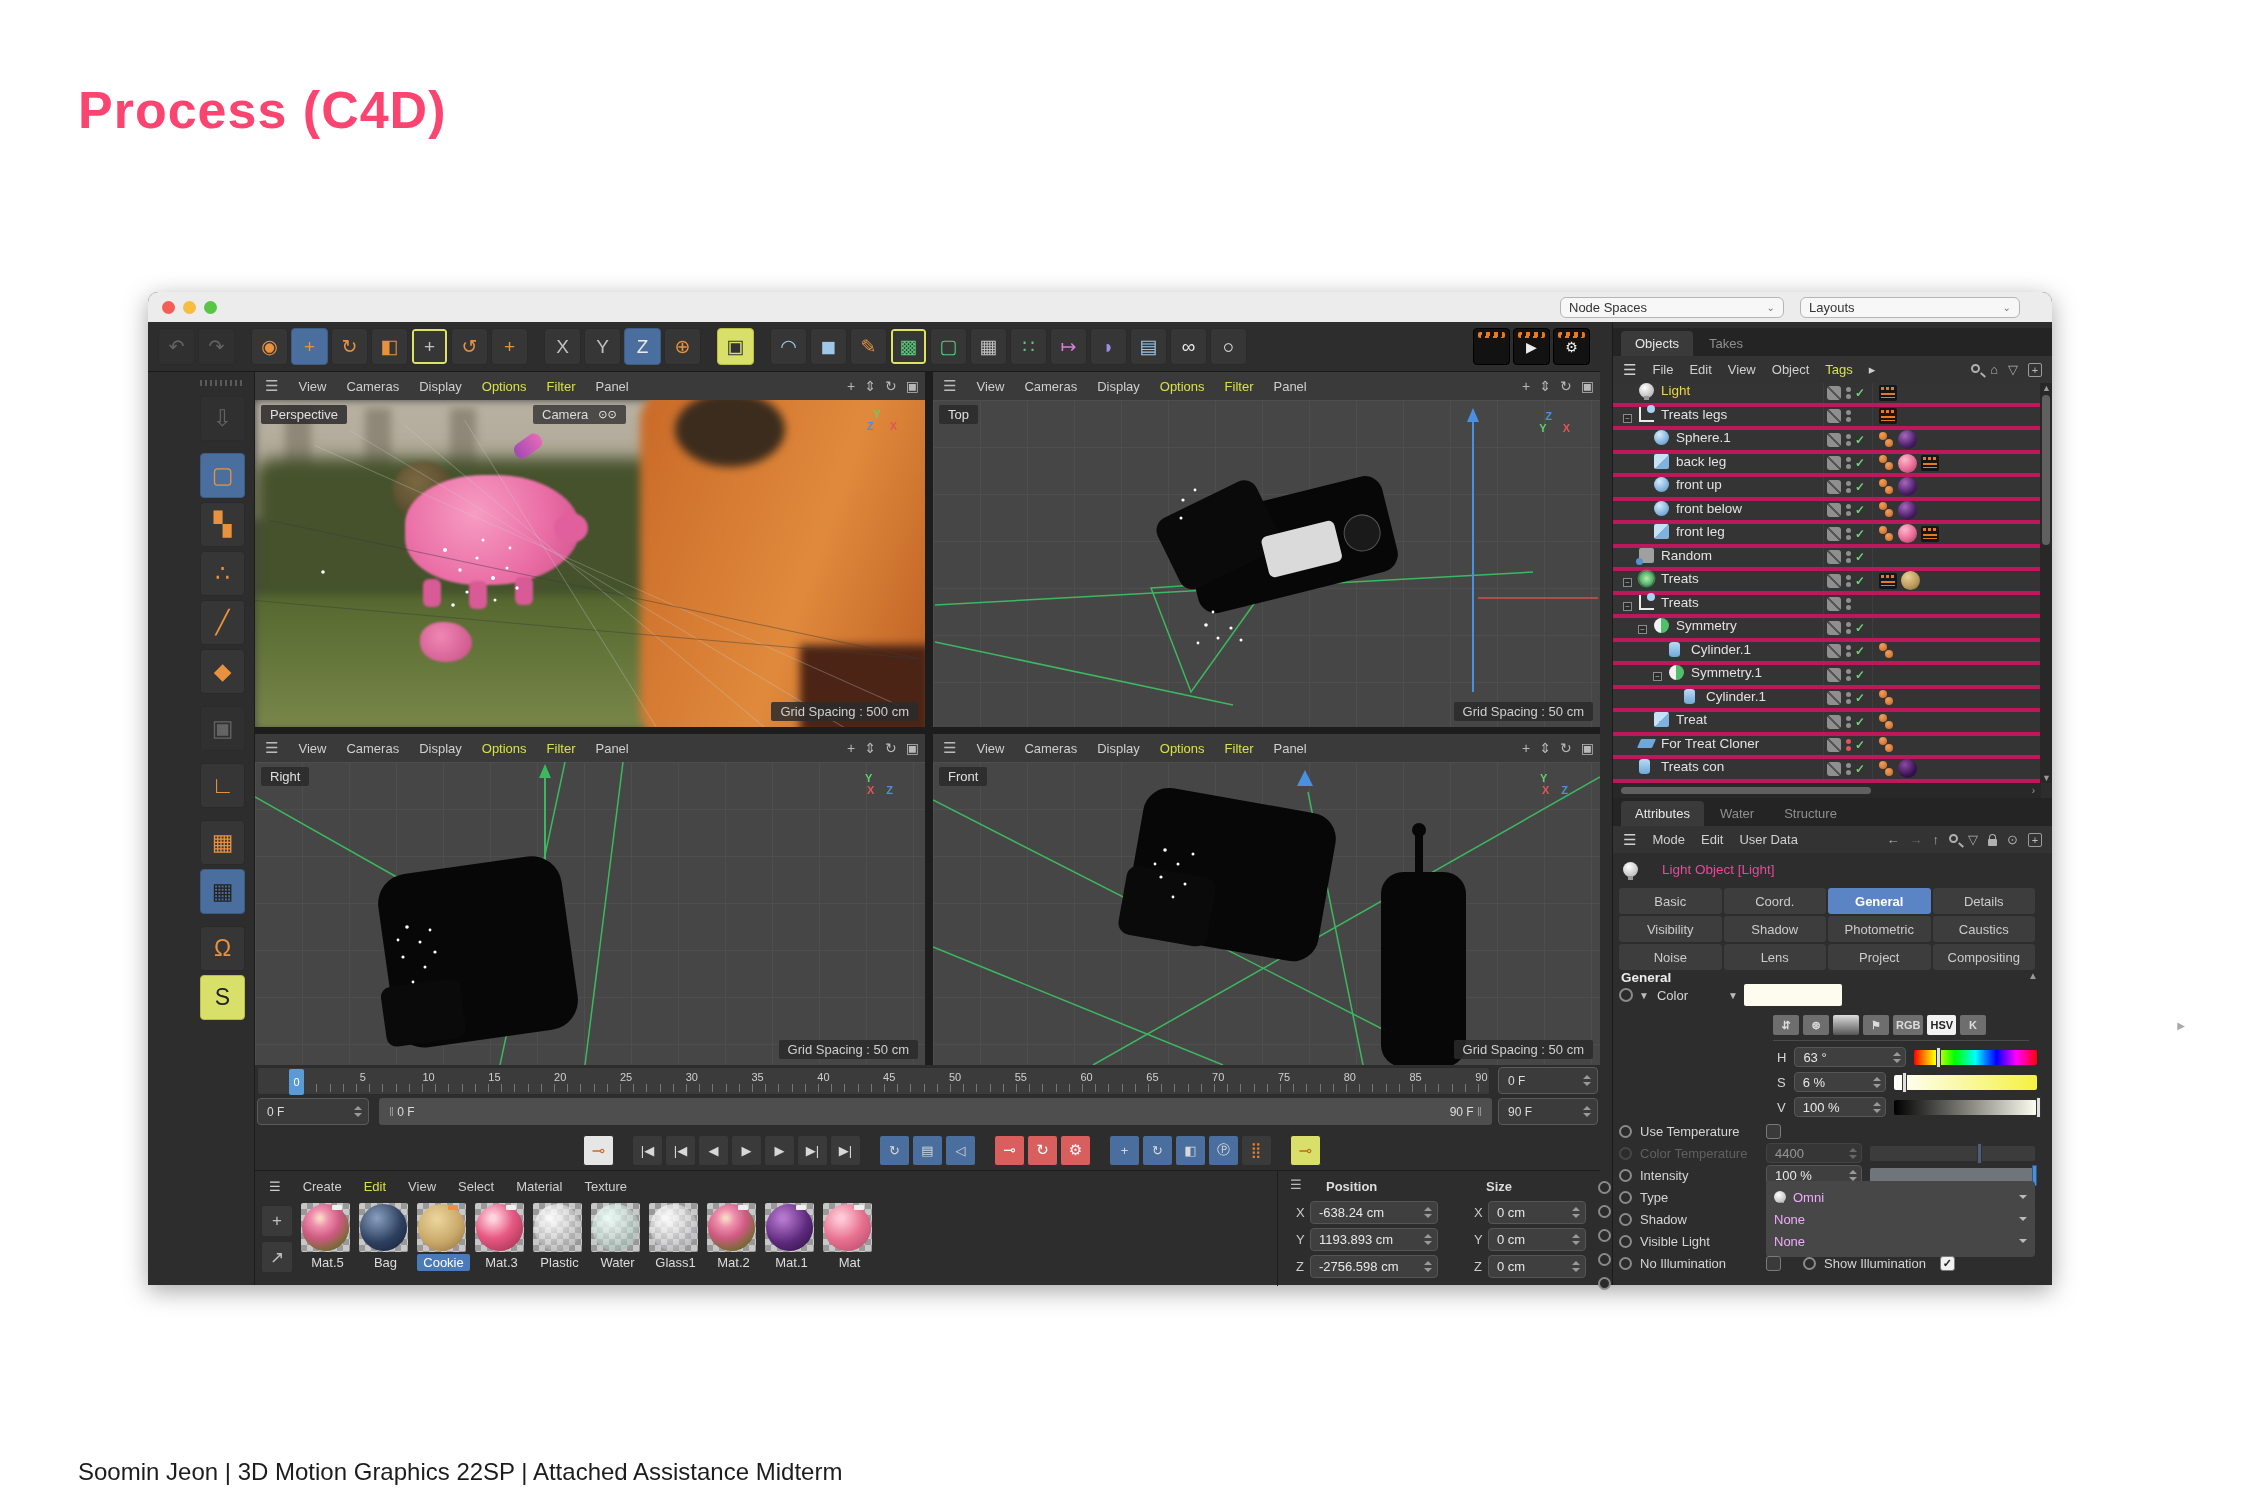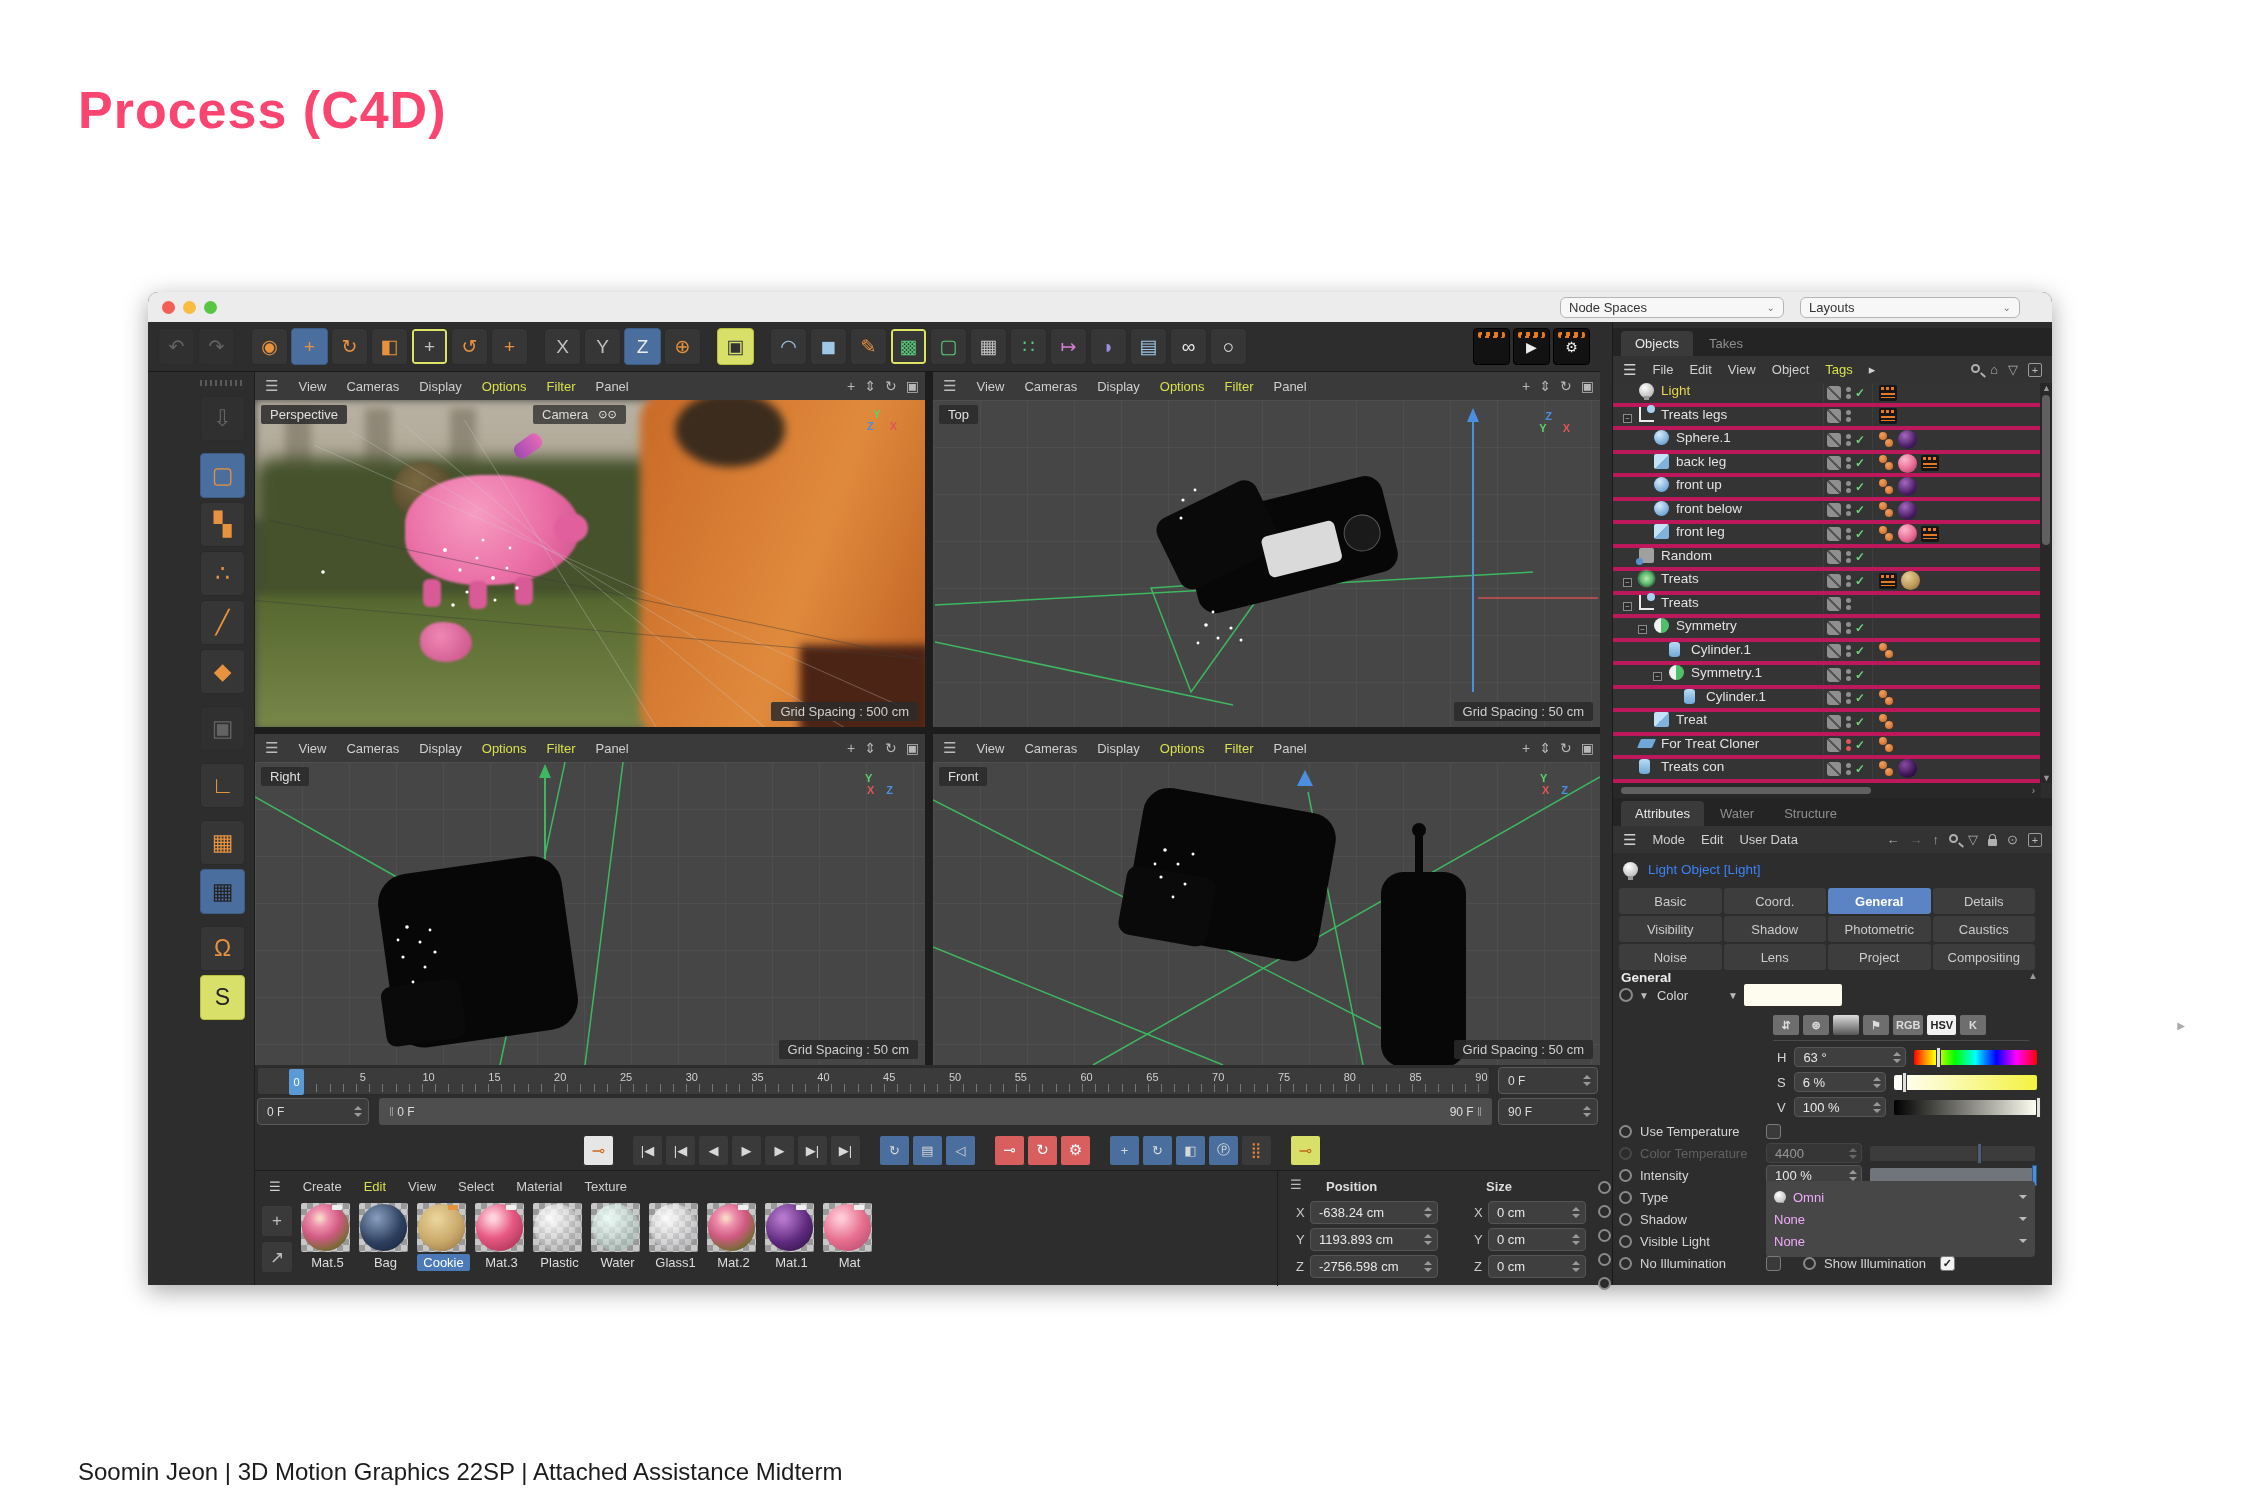--- a/index.html
+++ b/index.html
@@ -162,21 +162,21 @@
 .ti-random{border-radius:2px;background:#a0a0a0}
 .ti-random::after{content:"";position:absolute;left:-3px;bottom:-2px;width:7px;height:7px;border-radius:50%;background:#5a8fd0}
 .ti-cloner{border-radius:50%;background:radial-gradient(#b9ecb0,#44a85c 70%);box-shadow:0 0 0 1.5px rgba(90,200,120,.5)}
 .ti-plane{height:9px;margin-top:3px;background:#6fa8d8;transform:skewX(-24deg);border-radius:1px}
 .hscroll{position:absolute;left:0;top:461px;width:428px;height:15px;background:#282828;display:flex;align-items:center}
 .hthumb{margin-left:8px;width:250px;height:7px;border-radius:4px;background:#606060}
 .vscroll{position:absolute;right:0;top:61px;width:12px;height:400px;background:#282828}
 .vthumb{position:absolute;left:2px;top:12px;width:8px;height:150px;border-radius:4px;background:#606060}
 .vscroll .ar{position:absolute;left:2px;color:#999;font-size:9px}
 #attrtabs{top:476px}#attrmenu{top:504px}
-.objtitle{position:absolute;left:0;top:532px;width:100%;height:30px;display:flex;align-items:center;gap:10px;padding:0 10px;font-size:13.5px;color:#3b82f6}
+.objtitle{position:absolute;left:0;top:532px;width:100%;height:30px;display:flex;align-items:center;gap:24px;padding:0 10px;font-size:13.5px;color:#ec4899}
 .bulb{width:15px;height:15px;border-radius:50%;background:radial-gradient(circle at 38% 32%,#fff,#c2c2c2 70%,#909090);position:relative}
 .bulb::after{content:"";position:absolute;left:5px;bottom:-3px;width:5px;height:4px;background:#999}
 .tabgrid{position:absolute;left:6px;top:566px;width:416px;display:grid;grid-template-columns:repeat(4,1fr);gap:2px}
 .tgbtn{height:26px;background:#3d3d3d;border-radius:3px;display:flex;align-items:center;justify-content:center;font-size:13px;color:#ccc}
 .tgbtn.on{background:#5b84c4;color:#fff;font-weight:700}
 .sect{position:absolute;left:8px;top:648px;font-size:13.5px;font-weight:700;color:#ececec}
 .arow{position:absolute;left:6px;width:424px;height:22px;display:flex;align-items:center}
 .arow .lab{font-size:13px;color:#d5d5d5;margin-left:8px}
 .arow .lab.dim2{color:#8a8a8a}
 .afield{height:20px;background:#3f3f3f;border:1px solid #565656;border-radius:4px;color:#e8e8e8;font-size:13px;display:flex;align-items:center;padding:0 4px 0 8px}

